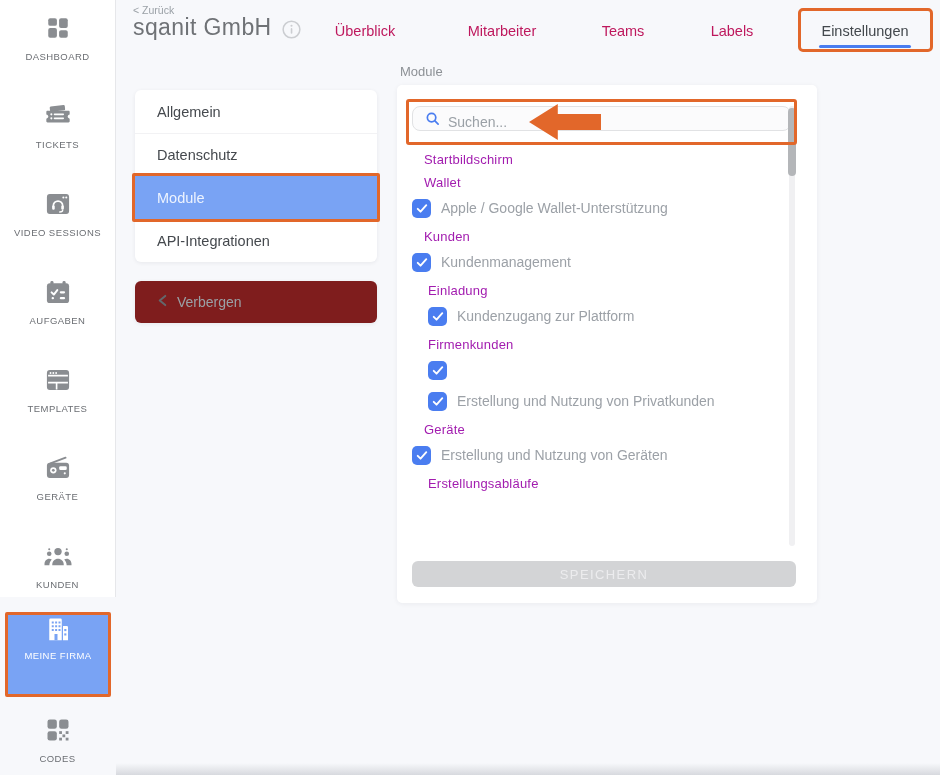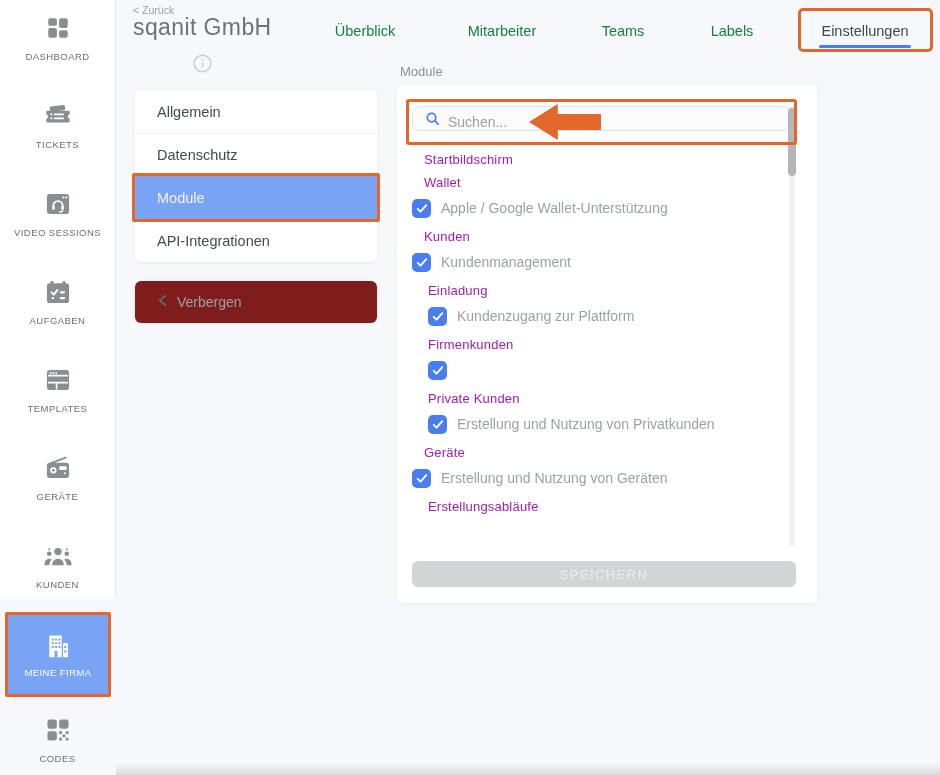--- a/index.html
+++ b/index.html
@@ -8,29 +8,29 @@
 
   
   .sidebar{position:absolute;left:0;top:0;width:115px;height:597px;background:#fff;
            border-right:1px solid #e6e7ea;z-index:2;}
   .sb-item{position:absolute;left:0;width:115px;display:flex;flex-direction:column;
            align-items:center;gap:9px;cursor:pointer;}
   .sb-icon{display:flex;align-items:center;justify-content:center;height:28px;}
   .sb-label{font-size:9.5px;color:#6b6e73;letter-spacing:.45px;white-space:nowrap;}
   .sb-item.active{left:5px;width:106px;height:85px;background:#79a3f4;
                   border:3px solid #e2672a;border-radius:2px;box-sizing:border-box;
-                  justify-content:center;gap:7px;}
+                  gap:7px;}
   .sb-item.active .sb-label{color:#fff;}
 
   
   .back{position:absolute;left:133px;top:4px;font-size:10.5px;color:#9aa0a6;cursor:pointer;z-index:1;}
-  .title-row{position:absolute;left:133px;top:14px;display:flex;align-items:center;gap:10px;z-index:1;flex-direction:column;}
+  .title-row{position:absolute;left:133px;top:14px;display:flex;align-items:center;gap:10px;z-index:1;}
   .title{margin:0;font-size:23px;font-weight:400;color:#6f7276;letter-spacing:.4px;}
   .info{display:inline-flex;margin-top:3px;cursor:pointer;}
-  .tab{position:absolute;top:23px;transform:translateX(-50%);font-size:14.5px;color:#15803d;
+  .tab{position:absolute;top:23px;transform:translateX(-50%);font-size:14.5px;color:#be185d;
        cursor:pointer;white-space:nowrap;z-index:1;}
   .tab.active{color:#43484d;}
   .tab-underline{position:absolute;left:819px;top:45px;width:92px;height:3px;border-radius:2px;
                  background:#4a7df0;z-index:1;}
   .tabs-annotation{position:absolute;left:798px;top:8px;width:135px;height:44px;
                    border:3px solid #e2672a;border-radius:5px;box-sizing:border-box;
                    pointer-events:none;z-index:5;}
 
   .breadcrumb{position:absolute;left:400px;top:64px;font-size:13px;color:#8d9196;}
 
@@ -315,21 +315,20 @@
           <span class="m-label">Kundenzugang zur Plattform</span>
         </div>
         <div class="m-header indent">Firmenkunden</div>
         <div class="m-row indent">
           <span class="m-check">
             <svg width="12" height="11" viewBox="0 0 14 12" fill="none" stroke="#fff" stroke-width="2.2" stroke-linecap="round" stroke-linejoin="round">
               <path d="M2 6.4l3.3 3.3L12 2.2"></path>
             </svg>
           </span>
         </div>
-        <div class="m-header indent">Private Kunden</div>
         <div class="m-row indent">
           <span class="m-check">
             <svg width="12" height="11" viewBox="0 0 14 12" fill="none" stroke="#fff" stroke-width="2.2" stroke-linecap="round" stroke-linejoin="round">
               <path d="M2 6.4l3.3 3.3L12 2.2"></path>
             </svg>
           </span>
           <span class="m-label">Erstellung und Nutzung von Privatkunden</span>
         </div>
         <div class="m-header extra-gap">Geräte</div>
         <div class="m-row">

